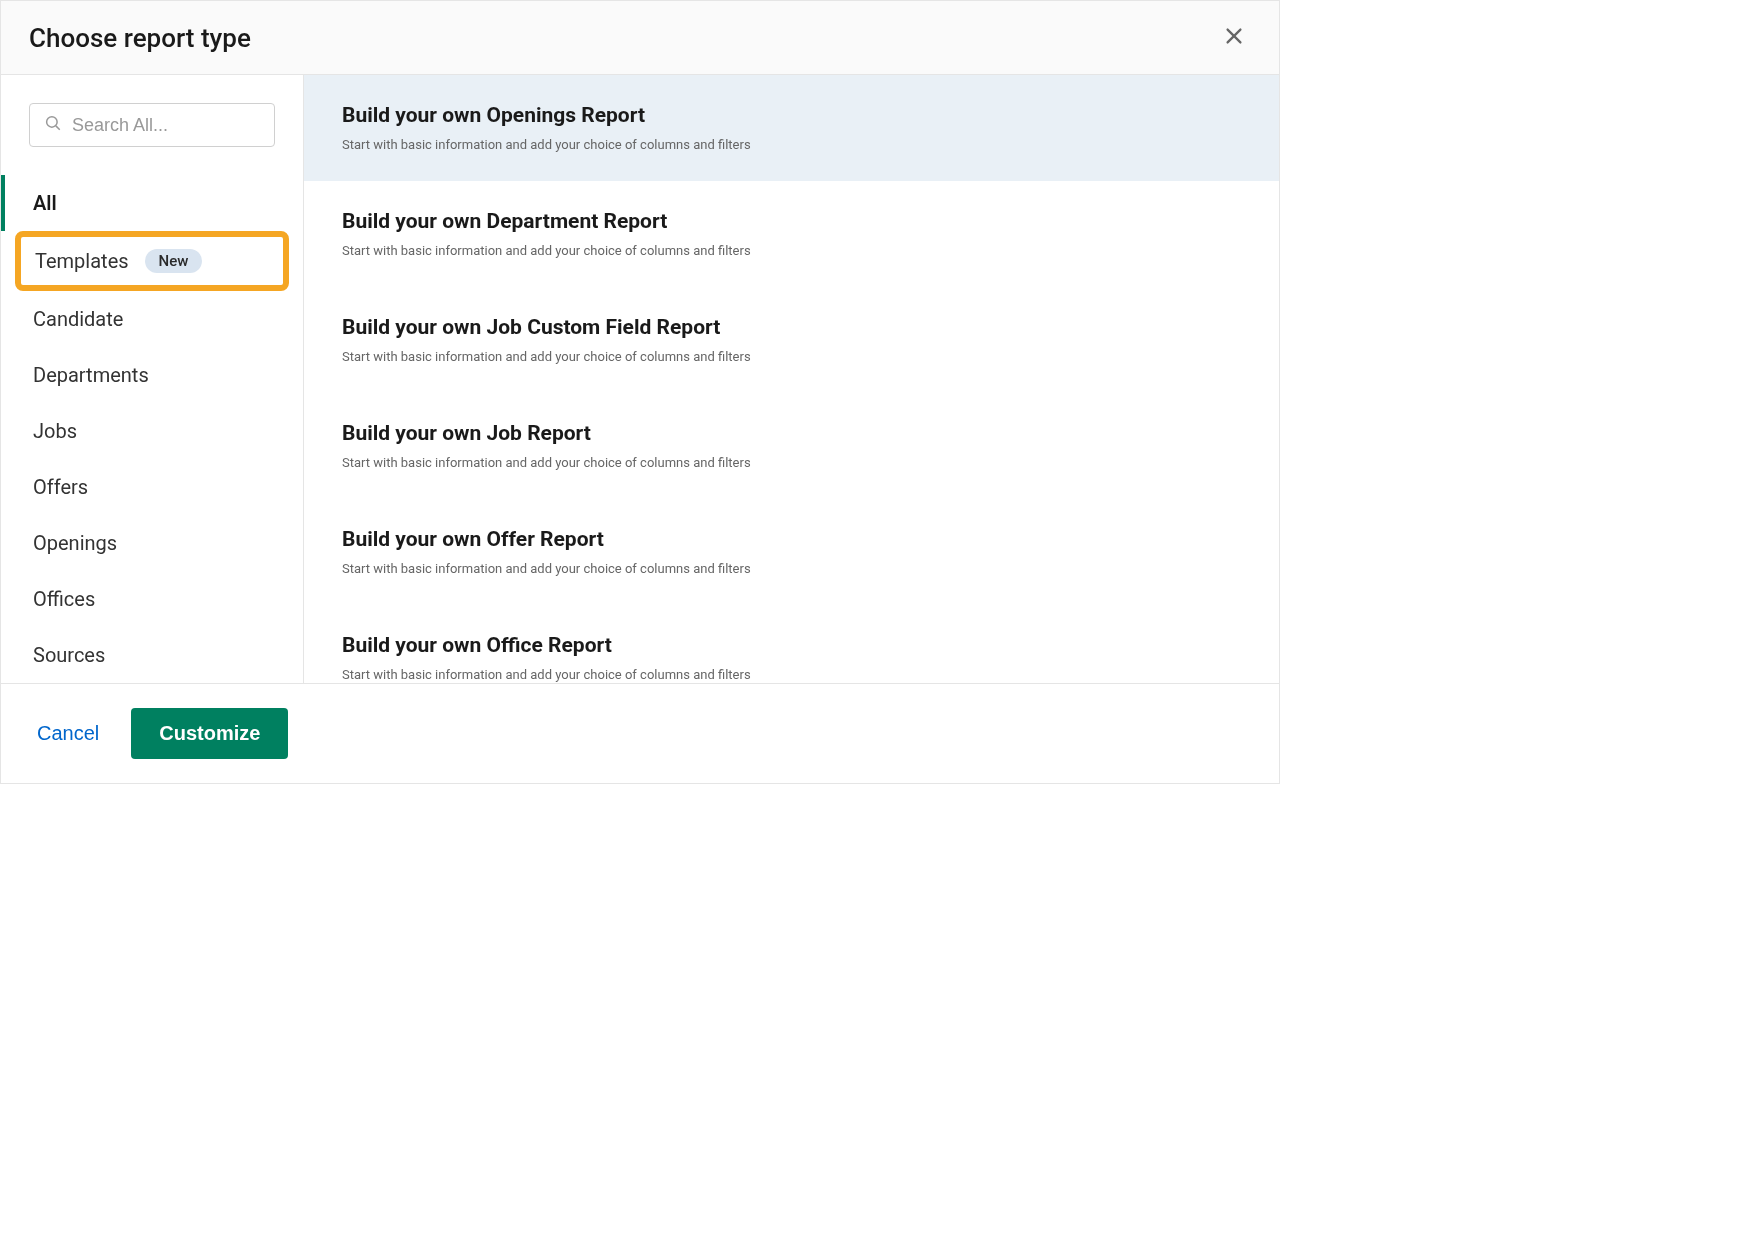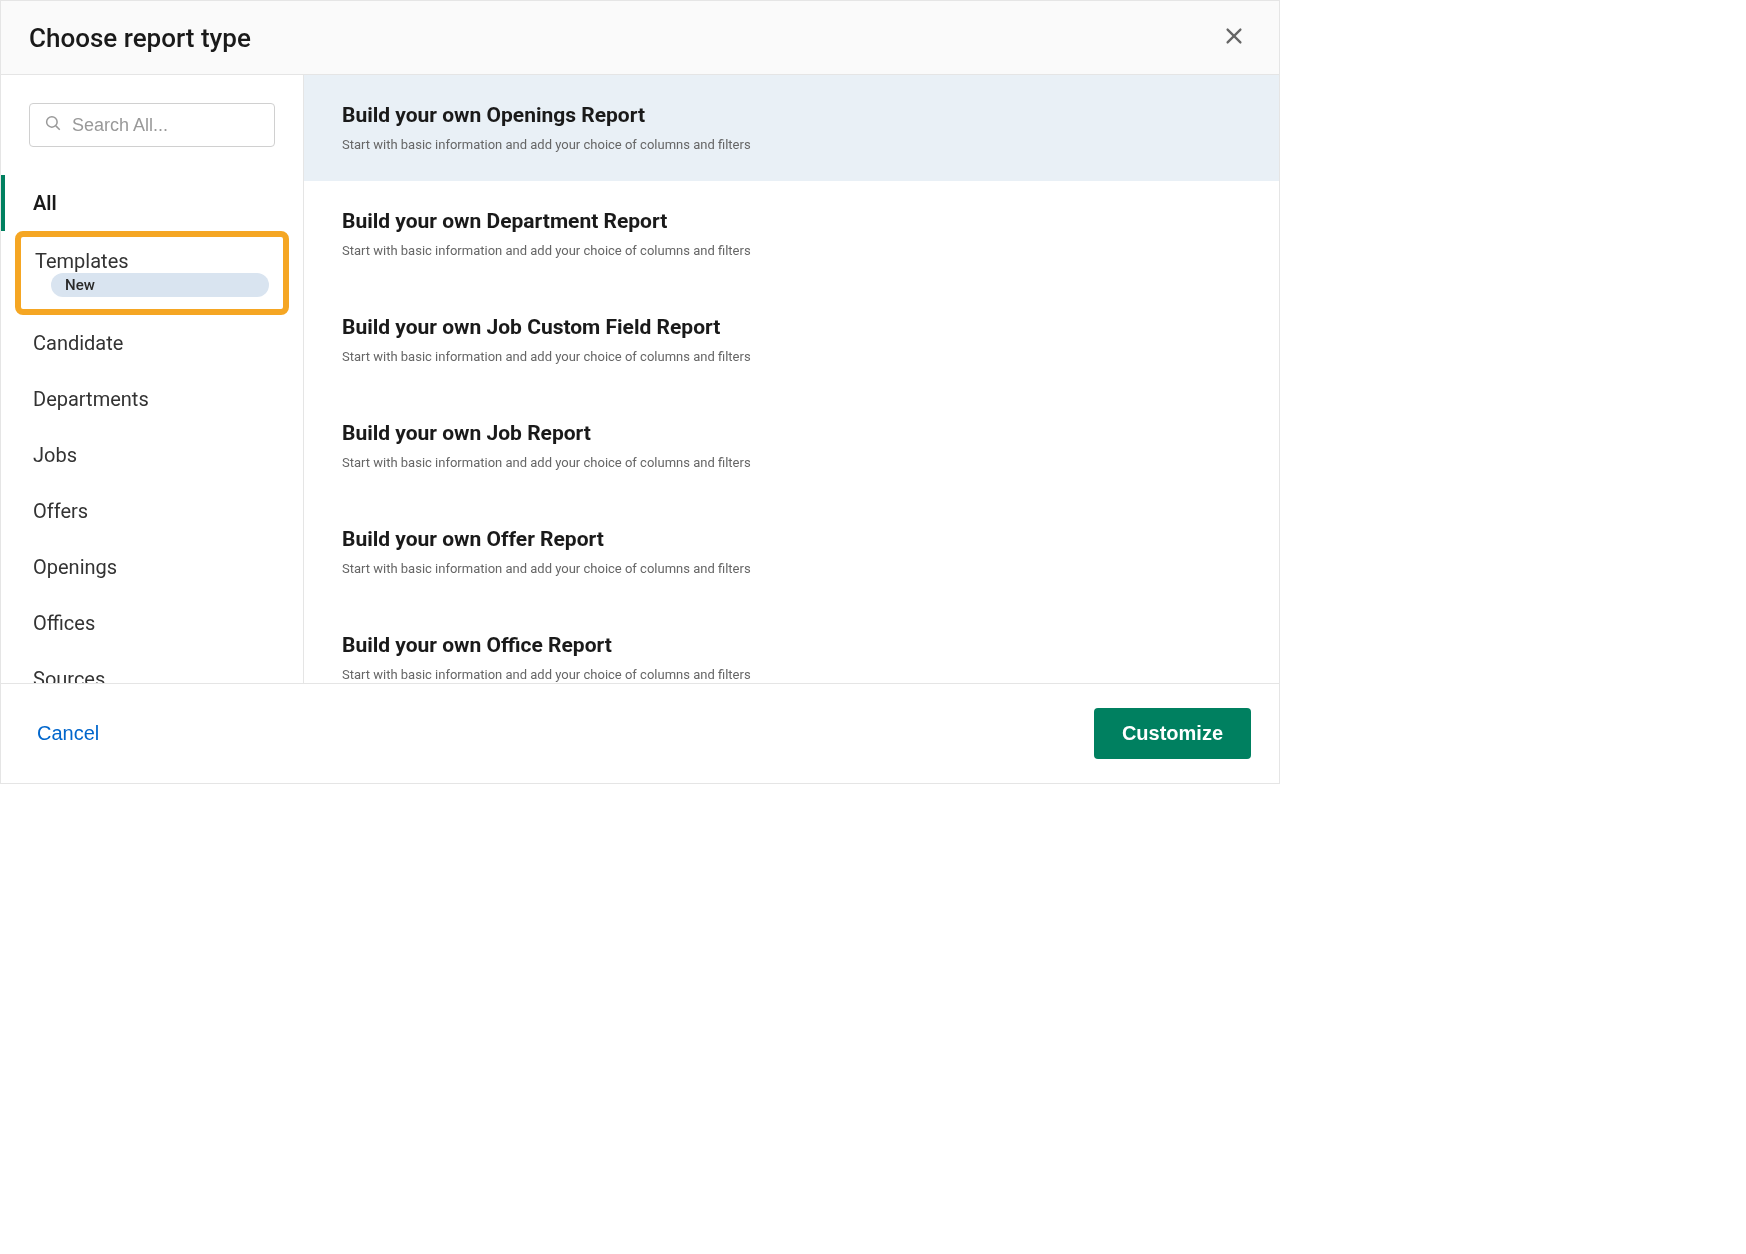--- a/index.html
+++ b/index.html
@@ -88,41 +88,41 @@
     }
     .nav-list {
       list-style: none;
     }
     .nav-item {
       padding: 16px 32px;
       font-size: 20px;
       color: #333;
       cursor: pointer;
       display: flex;
+      align-items: center;
       position: relative;
     }
     .nav-item.active {
       font-weight: 600;
       color: #1a1a1a;
     }
     .nav-item.active::before {
       content: '';
       position: absolute;
       left: 0;
       top: 0;
       bottom: 0;
       width: 4px;
       background: #008060;
     }
     .nav-item.highlighted {
       border: 6px solid #f5a623;
       border-radius: 8px;
       margin: 0 14px;
       padding: 12px 14px;
-      flex-direction: column;
     }
     .badge {
       background: #d9e4f0;
       color: #2a2a2a;
       font-size: 15px;
       padding: 3px 14px;
       border-radius: 14px;
       margin-left: 16px;
       font-weight: 500;
     }
@@ -143,21 +143,21 @@
       font-weight: 700;
       color: #1a1a1a;
       margin-bottom: 10px;
     }
     .report-desc {
       font-size: 13px;
       color: #666;
     }
     .footer {
       display: flex;
-      justify-content: space-between;
+      justify-content: flex-start;
       align-items: center;
       padding: 24px 28px;
       border-top: 1px solid #e5e5e5;
       gap: 24px;
       background: #fff;
     }
     .btn-cancel {
       background: none;
       border: none;
       color: #0066cc;

